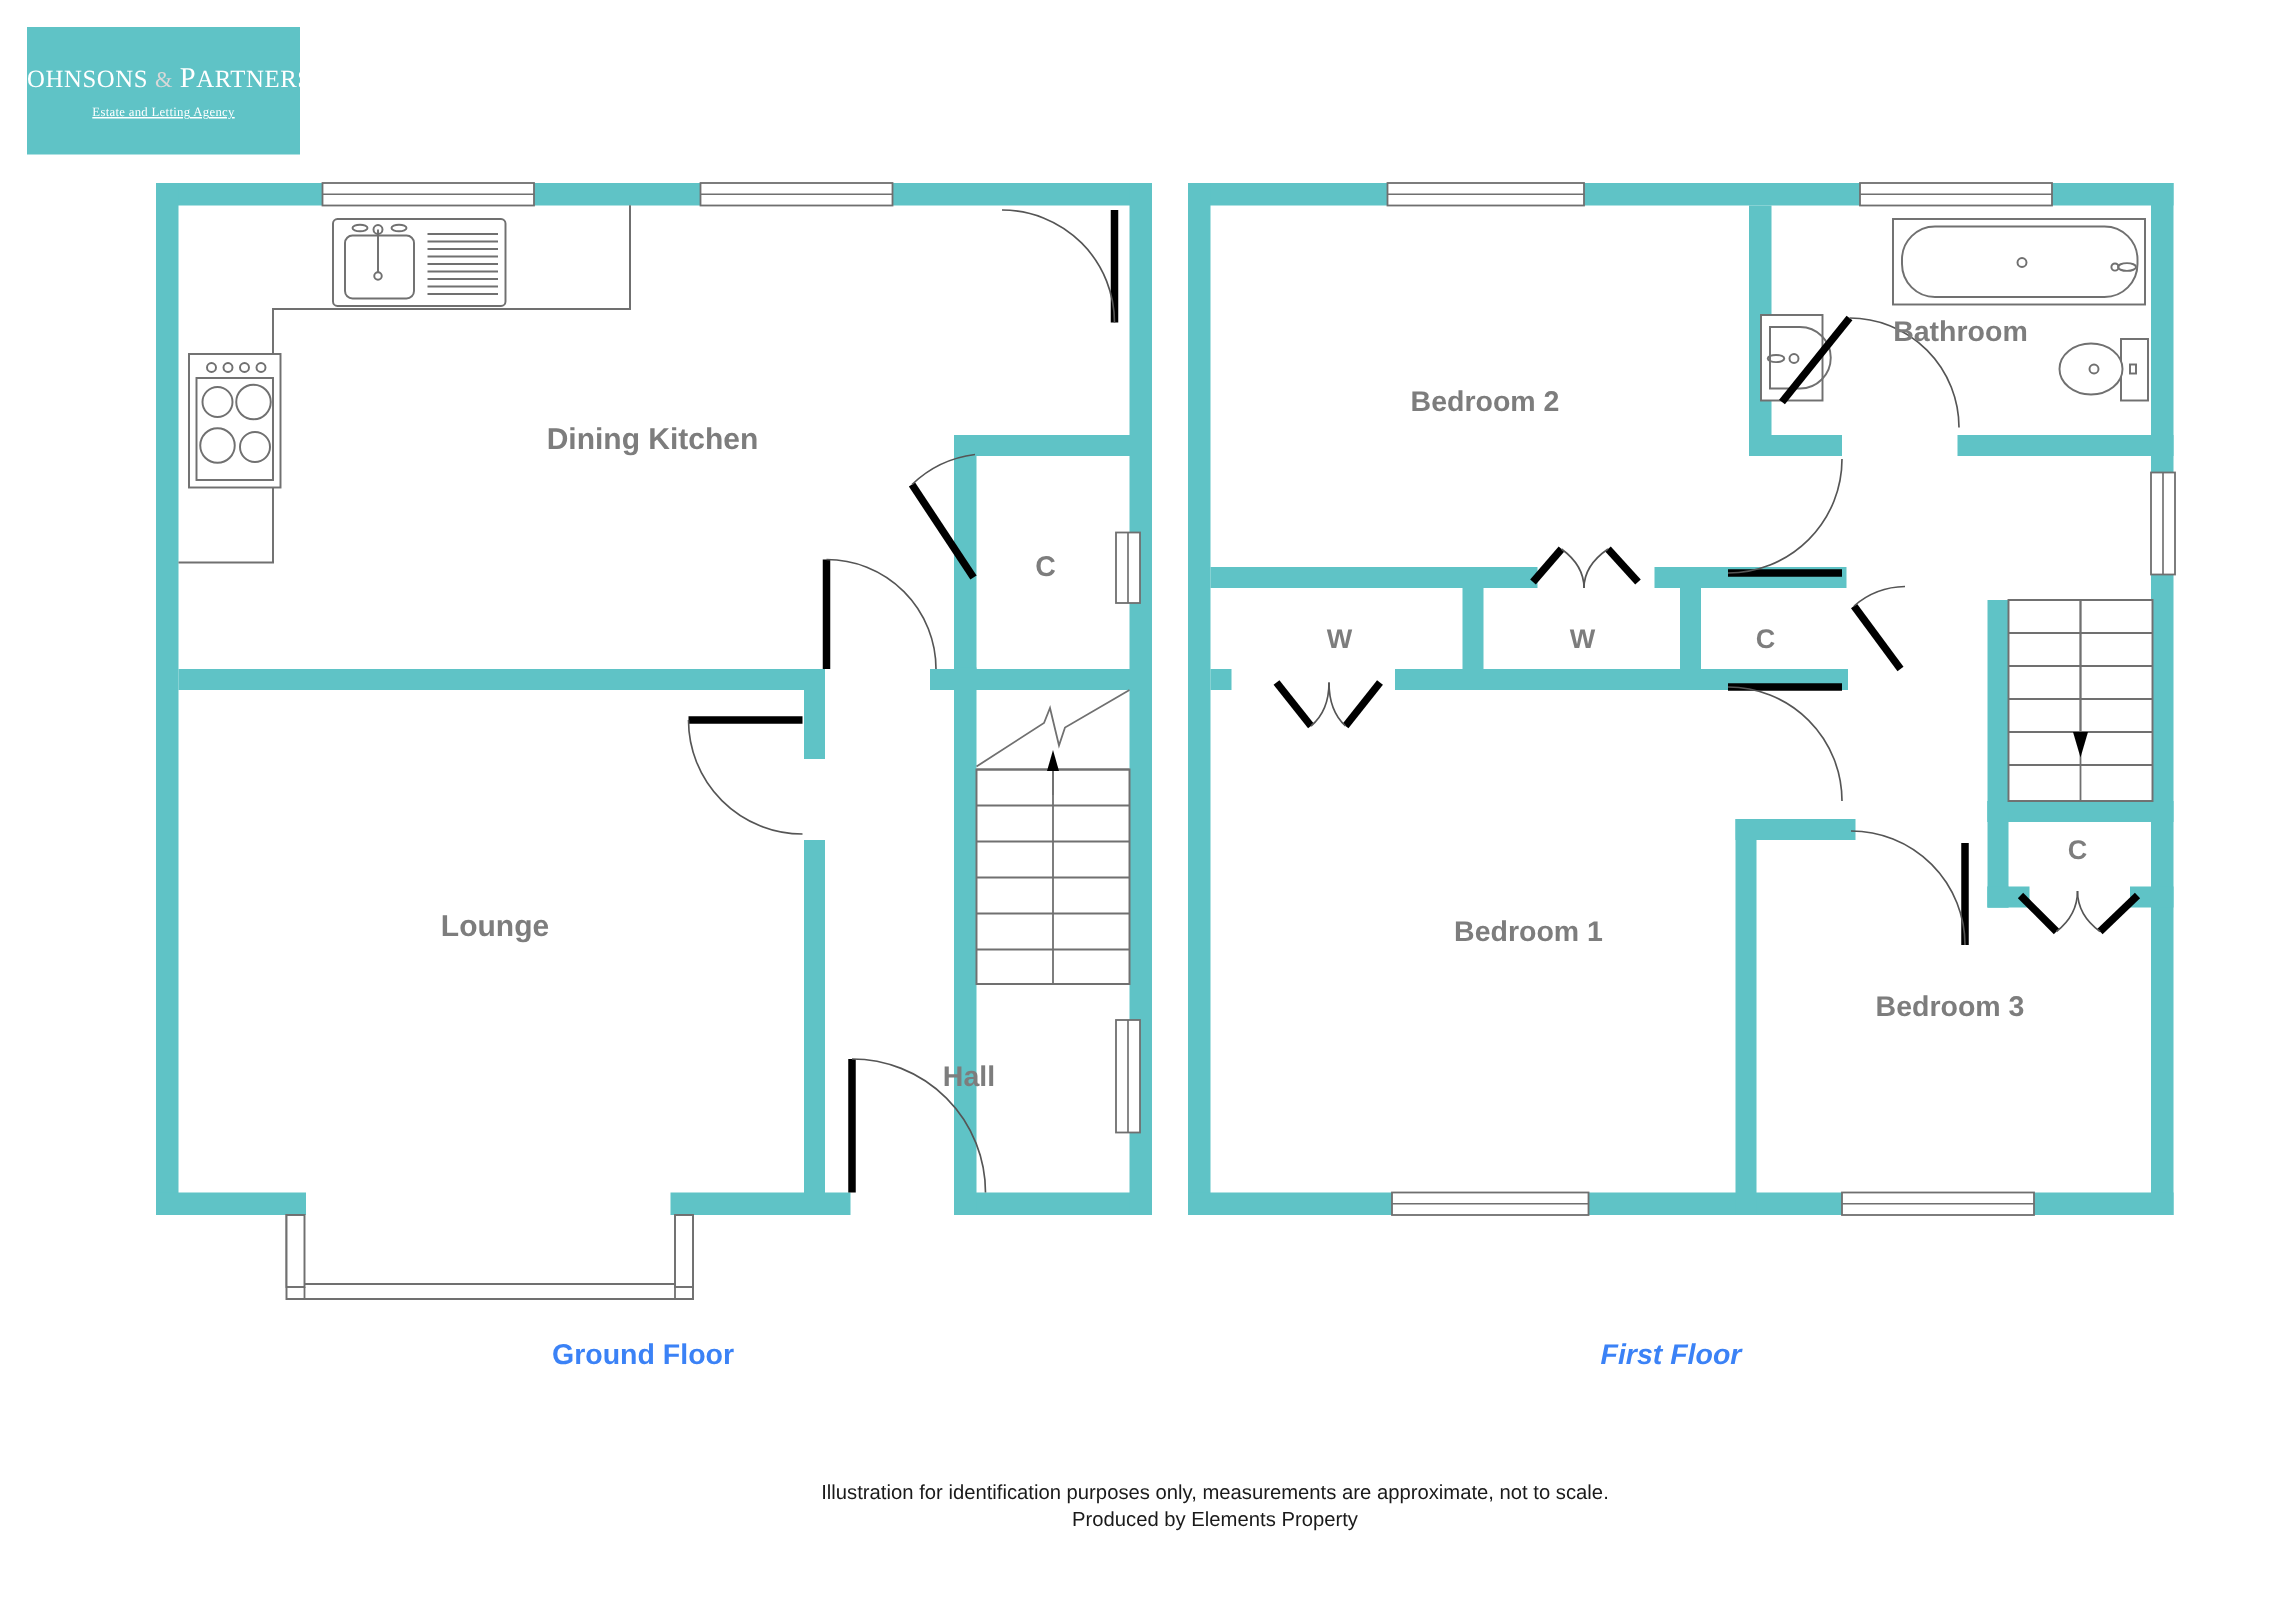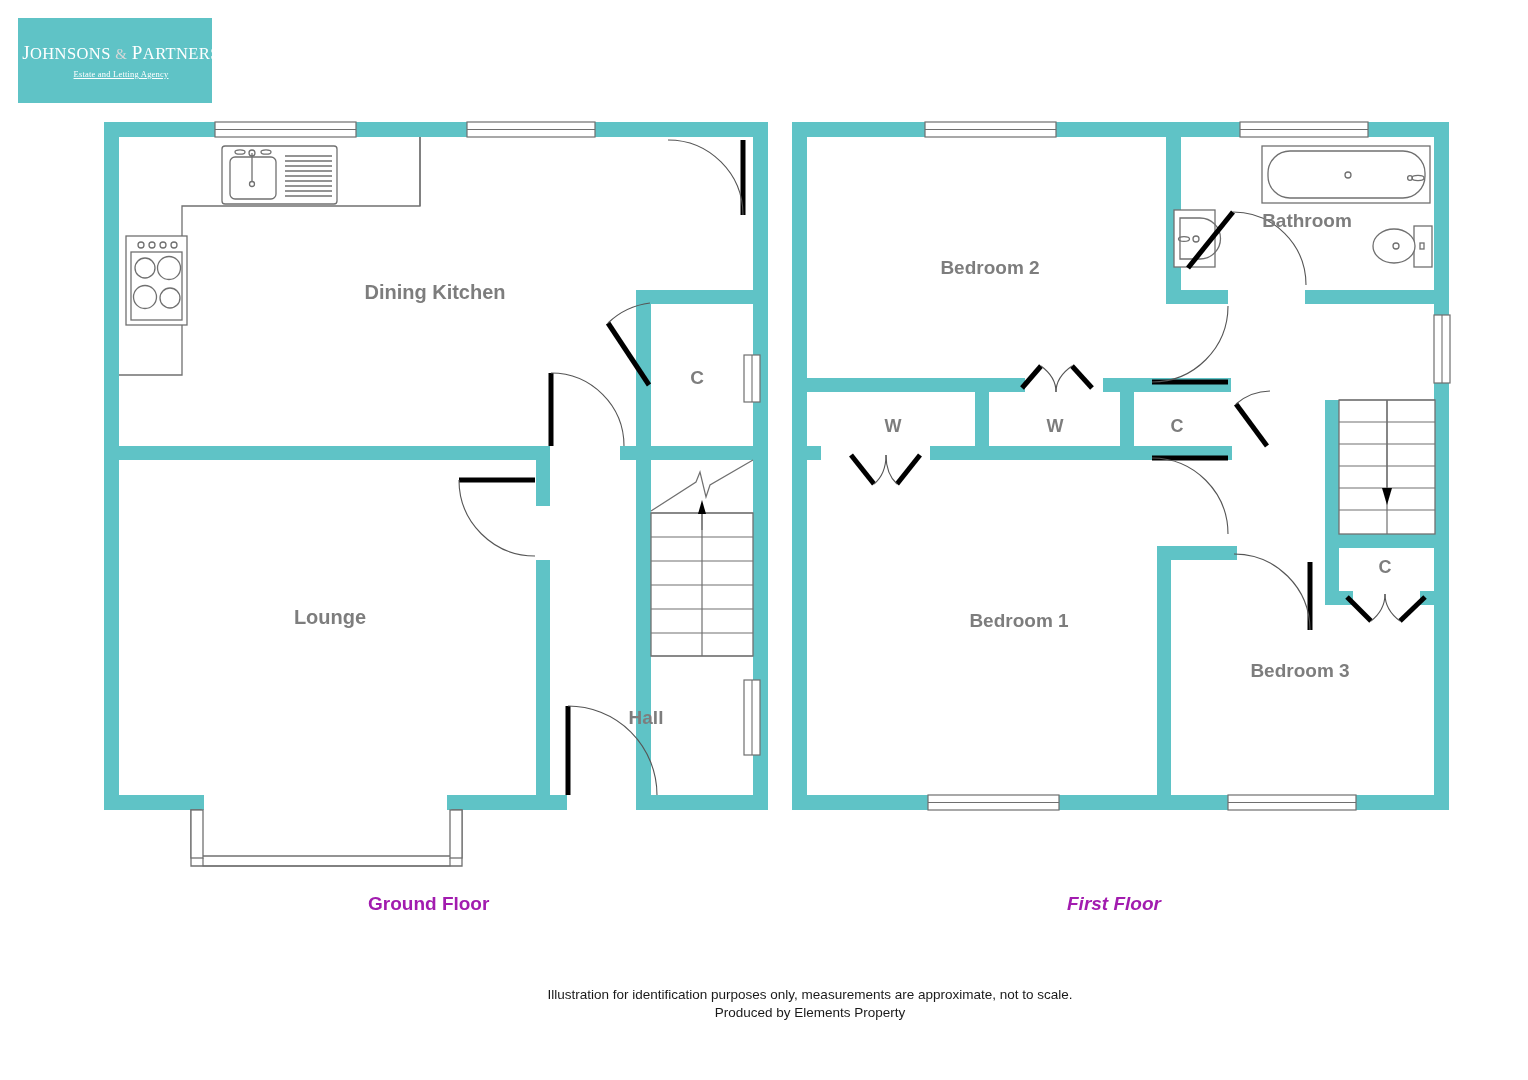--- a/index.html
+++ b/index.html
@@ -1,27 +1,27 @@
 <!DOCTYPE html>
 <html><head>
 <meta charset="utf-8">
 <style>
   html,body{margin:0;padding:0;background:#ffffff;}
   body{width:1528px;height:1080px;position:relative;font-family:"Liberation Sans",sans-serif;overflow:hidden;}
   #stage{position:absolute;left:0;top:0;width:1528px;height:1080px;}
   svg{display:block;}
-  .logo-box{position:absolute;left:18px;top:18px;width:182px;height:85px;background:#5FC3C6;display:flex;flex-direction:column;align-items:center;justify-content:center;padding-left:12px;}
+  .logo-box{position:absolute;left:18px;top:18px;width:182px;height:85px;background:#5FC3C6;display:flex;flex-direction:column;align-items:center;justify-content:center;}
   .logo-main{font-family:"Liberation Serif",serif;color:#ffffff;font-size:16.5px;letter-spacing:.4px;white-space:nowrap;}
   .logo-main .amp{color:#d8d8d8;font-size:15px;}
   .logo-sub{font-family:"Liberation Serif",serif;color:#ffffff;font-size:8.5px;margin-top:5px;letter-spacing:.2px;white-space:nowrap;text-decoration:underline;}
   .room-label{font-family:"Liberation Sans",sans-serif;font-weight:bold;fill:#7d7d7d;text-anchor:middle;dominant-baseline:middle;}
   .rl-lg{font-size:20px;}
   .rl-md{font-size:19px;}
   .rl-sm{font-size:18px;}
-  .floor-title{position:absolute;font-family:"Liberation Sans",sans-serif;font-weight:bold;font-size:19px;color:#a21caf;white-space:nowrap;}
+  .floor-title{position:absolute;font-family:"Liberation Sans",sans-serif;font-weight:bold;font-size:19px;color:#3b82f6;white-space:nowrap;}
   .footer{position:absolute;left:0;width:1528px;text-align:center;font-family:"Liberation Sans",sans-serif;font-size:13.5px;color:#1a1a1a;margin-left:46px;}
 </style>
 </head>
 <body>
 
 <div id="stage">
 
   <div class="logo-box">
     <div class="logo-main">
       <span style="font-size:19px;">J</span><span>OHNSONS</span>

